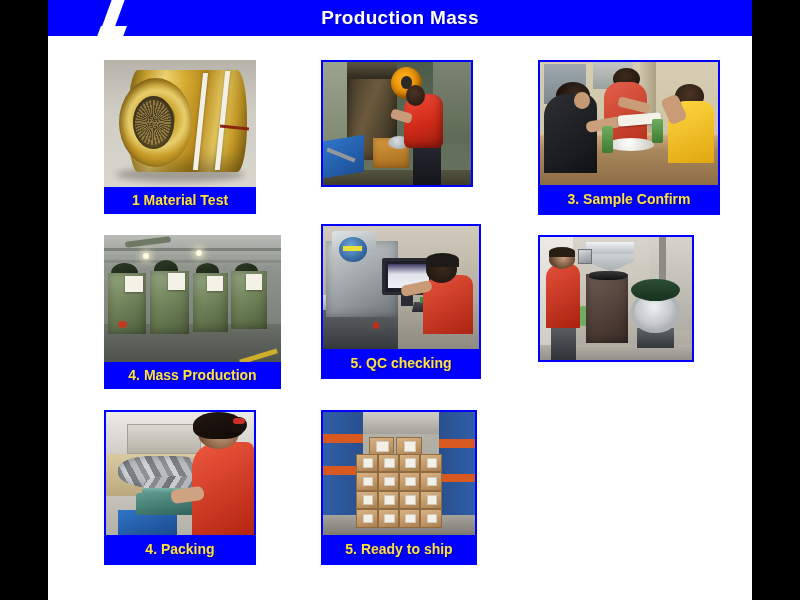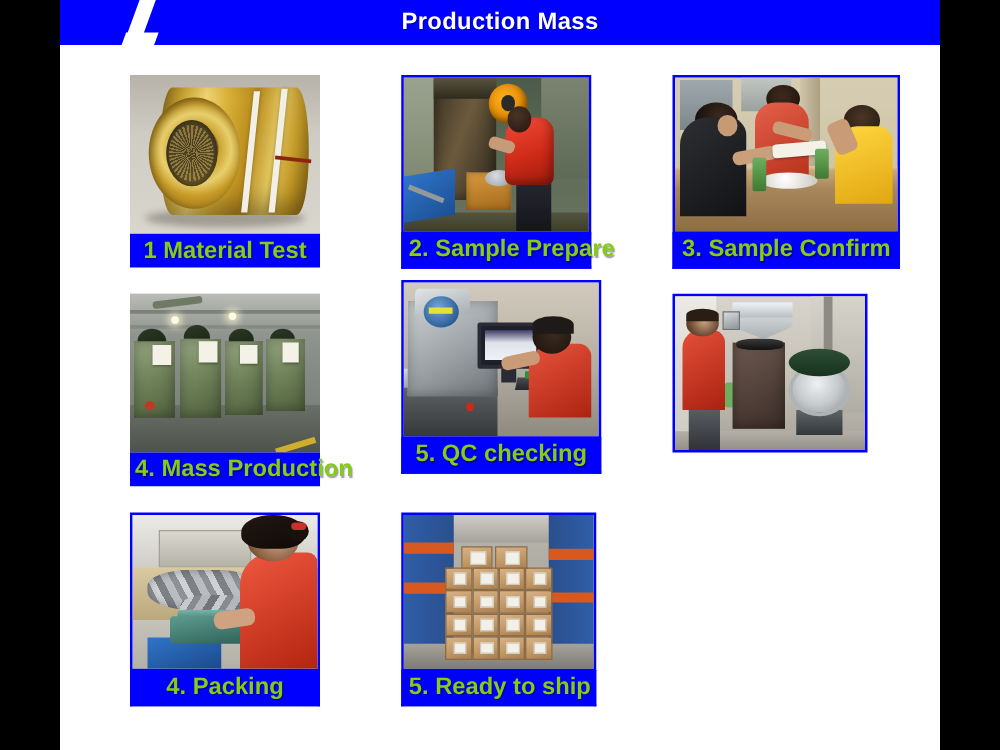--- a/index.html
+++ b/index.html
@@ -102,22 +102,22 @@
     width: 100%;
     height: 127px;
     overflow: hidden;
     background: #6b6b6b;
   }
   .photo.framed { border: 2px solid #0000ff; }
 
   .caption {
     position: relative;
     background: #0000ff;
-    color: #84cc16;
-    font-size: 19px;
+    color: #fde047;
+    font-size: 14px;
     font-weight: bold;
     text-align: center;
     padding: 6px 4px 6px 4px;
     line-height: 15px;
     white-space: nowrap;
     text-shadow: 1px 1px 1px rgba(0,0,0,.4);
   }
   .caption.framed { border: 2px solid #0000ff; border-top: none; }
   .caption.overlap { margin-top: -1px; }
 
@@ -467,23 +467,20 @@
           <div class="ph wheel"></div>
           <div class="ph blueSh"></div>
           <div class="ph rod"></div>
           <div class="ph boxOrg"></div>
           <div class="ph pan"></div>
           <div class="ph legs"></div>
           <div class="ph body"></div>
           <div class="ph head"></div>
           <div class="ph armF"></div>
         </div>
-        <div class="caption framed overlap">
-          <span class="caption-text">2. Sample Prepare</span>
-        </div>
       </div>
 
       <div class="step" style="left:490px; top:24px; width:182px;">
         <div class="photo p3 framed">
           <div class="ph winL"></div>
           <div class="ph winM"></div>
           <div class="ph pillar"></div>
           <div class="ph tedge"></div>
           <div class="ph table"></div>
           <div class="ph pB-h"></div>
@@ -499,21 +496,21 @@
           <div class="ph paper"></div>
           <div class="ph plate"></div>
           <div class="ph btl1"></div>
           <div class="ph btl2"></div>
         </div>
         <div class="caption framed overlap">
           <span class="caption-text">3. Sample Confirm</span>
         </div>
       </div>
 
-      <div class="step" style="left:56px; top:199px; width:152px;">
+      <div class="step" style="left:56px; top:199px; width:177px;">
         <div class="photo p4">
           <div class="ph ceil"></div>
           <div class="ph beam1"></div>
           <div class="ph beam2"></div>
           <div class="ph duct"></div>
           <div class="ph lamp1"></div>
           <div class="ph lamp2"></div>
           <div class="ph floor"></div>
           <div class="ph yline"></div>
           <div class="ph head-d h1"></div>

